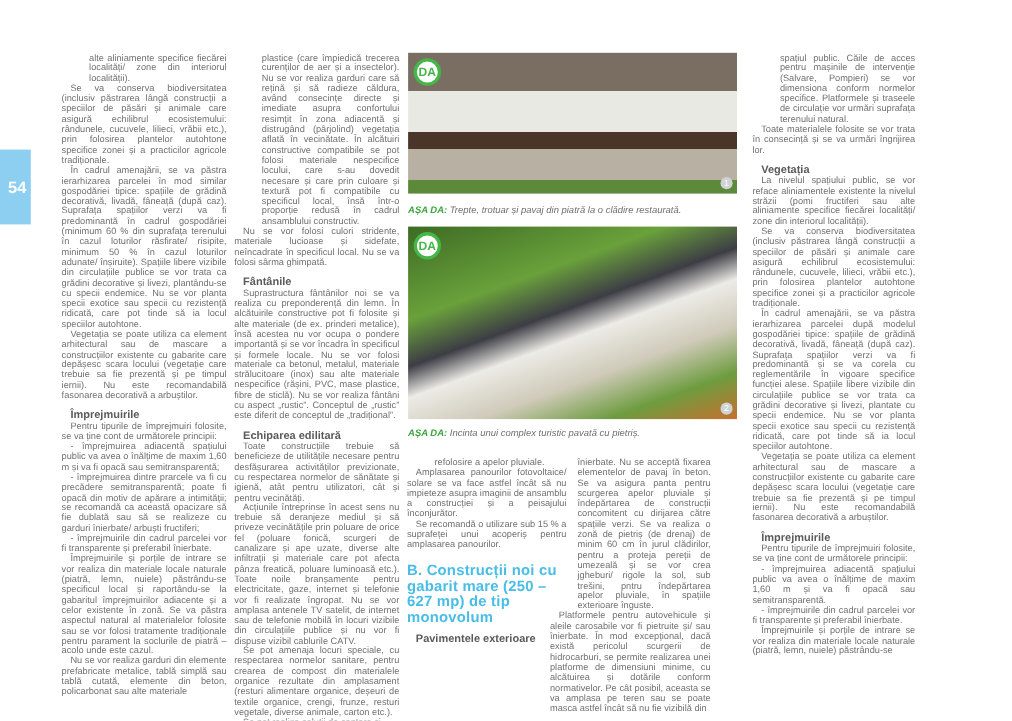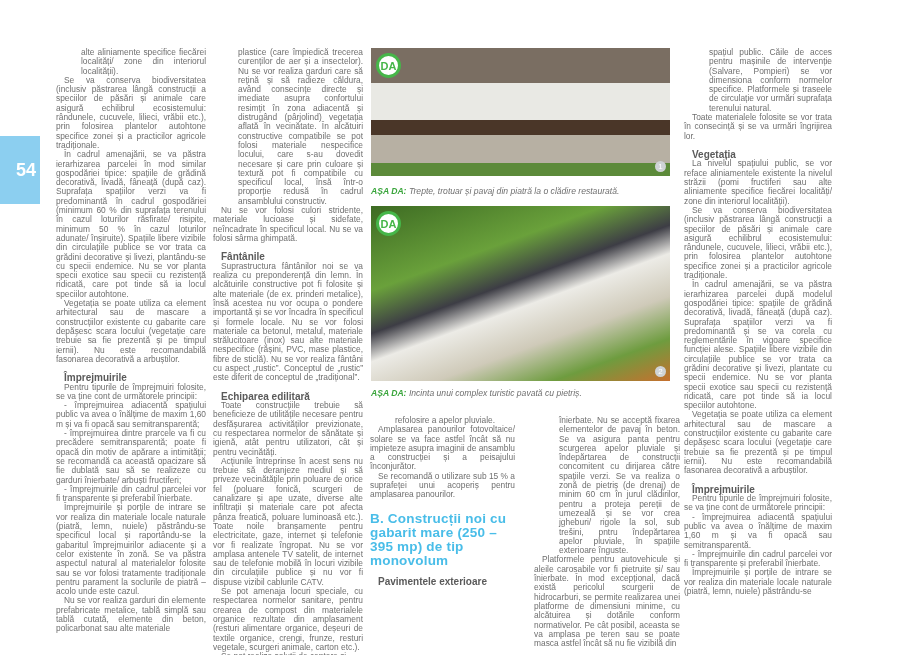--- a/index.html
+++ b/index.html
@@ -1,27 +1,27 @@
 <!DOCTYPE html>
 <html><head>
 <meta charset="utf-8">
 <style>
   html, body { margin:0; padding:0; }
   body { width:920px; height:655px; background:#ffffff; position:relative; overflow:hidden;
          font-family:"Liberation Sans", sans-serif; color:#6f6f6f; }
-  .page-tab { position:absolute; left:0; top:136px; width:40px; height:68px; background:#8ccff0;
-              color:#fff; font-weight:bold; font-size:18px; display:flex; align-items:center; justify-content:flex-end; padding-right:4px; box-sizing:border-box; }
+  .page-tab { position:absolute; left:0; top:136px; width:28px; height:68px; background:#8ccff0;
+              color:#fff; font-weight:bold; font-size:15px; display:flex; align-items:center; justify-content:flex-end; padding-right:4px; box-sizing:border-box; }
   .col { position:absolute; font-size:8.4px; line-height:9.3px; text-align:justify; }
   .col p { margin:0; text-indent:8px; }
   .col p.noind { text-indent:0;padding-left:25px; }
   .col h4 { margin:9px 0 0 0; font-size:10px; font-weight:bold; color:#5a5a5a; padding-left:8px; line-height:9.5px; }
   #c1 { left:56px; top:48px; width:150px; }
   #c2 { left:213px; top:48px; width:150px; }
   #c3 { left:370px; top:416px; width:145px; }
-  #c4 { left:534px; top:416px; width:146px; }
+  #c4 { left:500px; top:416px; width:146px; }
   #c5 { left:684px; top:48px; width:148px; }
   .photo { position:absolute; left:371px; width:299px; overflow:hidden; }
   #photo1 { top:48px; height:128px; background:linear-gradient(#7a6e62 0 27%, #e9e9e4 27% 56%, #4a3628 56% 68%, #b7b0a3 68% 90%, #5c8a3a 90%); }
   #photo2 { top:206px; height:175px; background:linear-gradient(160deg,#3d6b23 0%, #6aa13b 30%, #3d3d45 45%, #ecebe6 55%, #cfcab9 70%, #6e9c3f 85%, #c7702e 100%); }
   .da-badge { position:absolute; left:5px; top:5px; width:25px; height:25px; border-radius:50%; background:#fff; border:3px solid #46b649;
               color:#46b649; font-weight:bold; font-size:11px; display:flex; align-items:center; justify-content:center; box-sizing:border-box;text-align:right; }
   .num-badge { position:absolute; right:4px; bottom:4px; width:11px; height:11px; border-radius:50%; background:#cfd3d6; color:#fff; font-size:8px; display:flex; align-items:center; justify-content:center; }
   .caption { position:absolute; left:371px; font-size:8.6px; font-style:italic; color:#6f6f6f; }
   .caption b { color:#3aa53c; font-style:italic; }
   #cap1 { top:186px; }
@@ -50,41 +50,41 @@
 </div>
 
 <div class="col" id="c2">
   <p class="noind">plastice (care împiedică trecerea curenților de aer și a insectelor). Nu se vor realiza garduri care să rețină și să radieze căldura, având consecințe directe și imediate asupra confortului resimțit în zona adiacentă și distrugând (pârjolind) vegetația aflată în vecinătate. În alcătuiri constructive compatibile se pot folosi materiale nespecifice locului, care s-au dovedit necesare și care prin culoare și textură pot fi compatibile cu specificul local, însă într-o proporție redusă în cadrul ansamblului constructiv.</p>
   <p>Nu se vor folosi culori stridente, materiale lucioase și sidefate, neîncadrate în specificul local. Nu se va folosi sârma ghimpată.</p>
   <h4>Fântânile</h4>
   <p>Suprastructura fântânilor noi se va realiza cu preponderență din lemn. În alcătuirile constructive pot fi folosite și alte materiale (de ex. prinderi metalice), însă acestea nu vor ocupa o pondere importantă și se vor încadra în specificul și formele locale. Nu se vor folosi materiale ca betonul, metalul, materiale strălucitoare (inox) sau alte materiale nespecifice (rășini, PVC, mase plastice, fibre de sticlă). Nu se vor realiza fântâni cu aspect „rustic”. Conceptul de „rustic” este diferit de conceptul de „tradițional”.</p>
   <h4>Echiparea edilitară</h4>
   <p>Toate construcțiile trebuie să beneficieze de utilitățile necesare pentru desfășurarea activităților previzionate, cu respectarea normelor de sănătate și igienă, atât pentru utilizatori, cât și pentru vecinătăți.</p>
   <p>Acțiunile întreprinse în acest sens nu trebuie să deranjeze mediul și să priveze vecinătățile prin poluare de orice fel (poluare fonică, scurgeri de canalizare și ape uzate, diverse alte infiltrații și materiale care pot afecta pânza freatică, poluare luminoasă etc.). Toate noile branșamente pentru electricitate, gaze, internet și telefonie vor fi realizate îngropat. Nu se vor amplasa antenele TV satelit, de internet sau de telefonie mobilă în locuri vizibile din circulațiile publice și nu vor fi dispuse vizibil cablurile CATV.</p>
-  <p>Se pot amenaja locuri speciale, cu respectarea normelor sanitare, pentru crearea de compost din materialele organice rezultate din amplasament (resturi alimentare organice, deșeuri de textile organice, crengi, frunze, resturi vegetale, scurgeri animale, carton etc.).</p>
+  <p>Se pot amenaja locuri speciale, cu respectarea normelor sanitare, pentru crearea de compost din materialele organice rezultate din amplasament (resturi alimentare organice, deșeuri de textile organice, crengi, frunze, resturi vegetale, diverse animale, carton etc.).</p>
   <p>Se pot realiza soluții de captare și</p>
 </div>
 
 <div class="photo" id="photo1">
   <div class="da-badge">DA</div>
   <div class="num-badge">1</div>
 </div>
 <div class="caption" id="cap1"><b>AȘA DA:</b><span> Trepte, trotuar și pavaj din piatră la o clădire restaurată.</span></div>
 
 <div class="photo" id="photo2">
   <div class="da-badge">DA</div>
   <div class="num-badge">2</div>
 </div>
 <div class="caption" id="cap2"><b>AȘA DA:</b><span> Incinta unui complex turistic pavată cu pietriș.</span></div>
 
 <div class="col" id="c3">
   <p class="noind">refolosire a apelor pluviale.</p>
   <p>Amplasarea panourilor fotovoltaice/ solare se va face astfel încât să nu impieteze asupra imaginii de ansamblu a construcției și a peisajului înconjurător.</p>
   <p>Se recomandă o utilizare sub 15 % a suprafeței unui acoperiș pentru amplasarea panourilor.</p>
-  <div class="section-title">B. Construcții noi cu gabarit mare (250 – 395 mp) de tip monovolum</div>
+  <div class="section-title">B. Construcții noi cu gabarit mare (250 – 627 mp) de tip monovolum</div>
   <h4>Pavimentele exterioare</h4>
 </div>
 
 <div class="col" id="c4">
   <p class="noind">înierbate. Nu se acceptă fixarea elementelor de pavaj în beton. Se va asigura panta pentru scurgerea apelor pluviale și îndepărtarea de construcții concomitent cu dirijarea către spațiile verzi. Se va realiza o zonă de pietriș (de drenaj) de minim 60 cm în jurul clădirilor, pentru a proteja pereții de umezeală și se vor crea jgheburi/ rigole la sol, sub trešini, pntru îndepărtarea apelor pluviale, în spațiile exterioare înguste.</p>
   <p>Platformele pentru autovehicule și aleile carosabile vor fi pietruite și/ sau înierbate. În mod excepțional, dacă există pericolul scurgerii de hidrocarburi, se permite realizarea unei platforme de dimensiuni minime, cu alcătuirea și dotările conform normativelor. Pe cât posibil, aceasta se va amplasa pe teren sau se poate masca astfel încât să nu fie vizibilă din</p>
 </div>
 
 <div class="col" id="c5">
   <p class="noind">spațiul public. Căile de acces pentru mașinile de intervenție (Salvare, Pompieri) se vor dimensiona conform normelor specifice. Platformele și traseele de circulație vor urmări suprafața terenului natural.</p>

